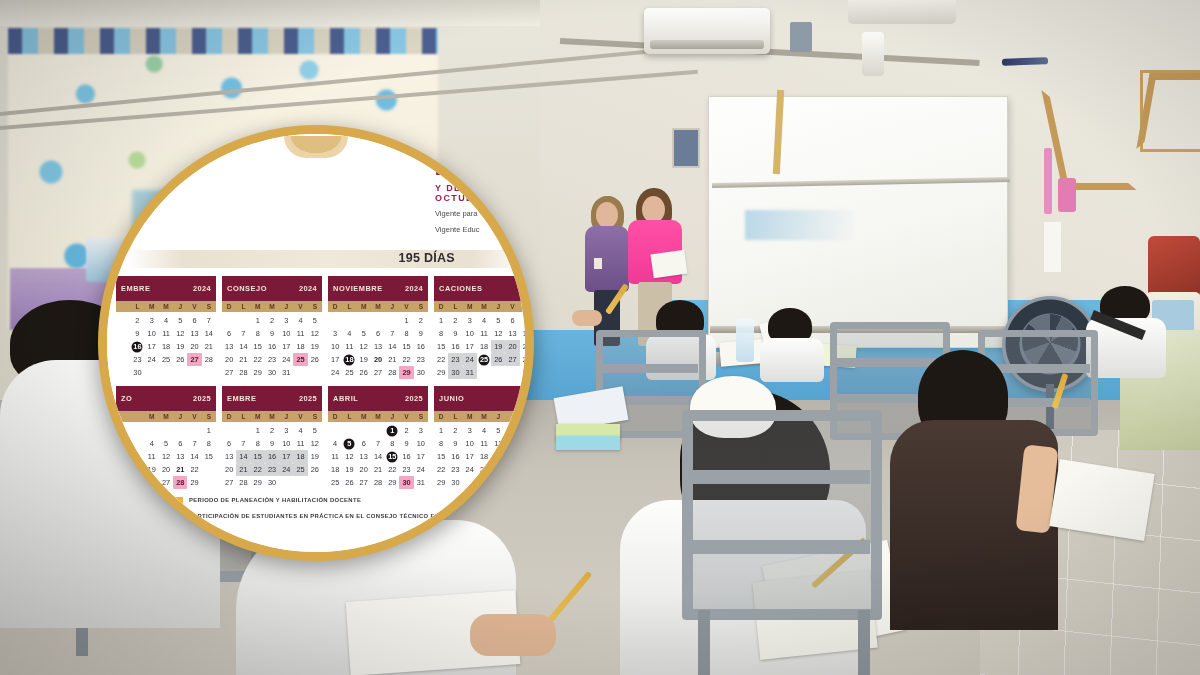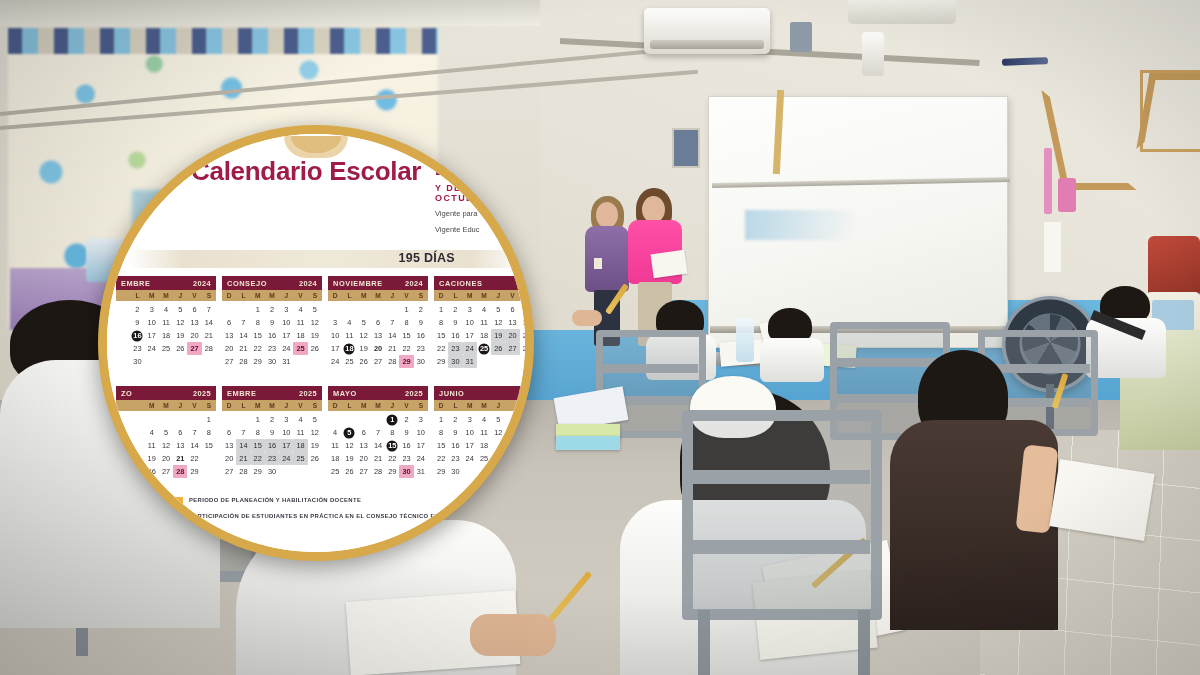--- a/index.html
+++ b/index.html
@@ -188,21 +188,21 @@
 
   .days-band{position:absolute;left:20px;top:116px;width:400px;height:18px;
     background:linear-gradient(90deg,rgba(226,215,192,0) 0%,#e9e1cf 14%,#efe9da 50%,#e9e1cf 86%,rgba(226,215,192,0) 100%);
     border-radius:9px;}
   .days-band span{position:absolute;right:72px;top:1px;font-size:12.5px;font-weight:bold;color:#2f2a33;letter-spacing:.3px;}
 
   .grid{position:absolute;left:6px;top:142px;width:424px;display:grid;
     grid-template-columns:repeat(4,106px);grid-auto-rows:110px;}
 
   .month{position:relative;width:100px;margin:0 3px;}
-  .m-head{height:14px;background:#7b1a38;display:flex;align-items:center;justify-content:space-between;padding:0 5px;}
+  .m-head{height:25px;background:#7b1a38;display:flex;align-items:center;justify-content:space-between;padding:0 5px;}
   .m-head .mn{font-size:7.4px;font-weight:bold;color:#f2e6d4;letter-spacing:.55px;}
   .m-head .my{font-size:7.4px;font-weight:bold;color:#f2e6d4;letter-spacing:.4px;}
   .m-dow{height:11px;background:#c8a367;display:grid;grid-template-columns:repeat(7,1fr);}
   .m-dow span{font-size:6.6px;font-weight:bold;color:#5d3a1c;display:flex;align-items:center;justify-content:center;}
   .m-body{display:grid;grid-template-columns:repeat(7,1fr);grid-auto-rows:13px;padding-top:2px;}
   .m-body i{font-style:normal;font-size:7.4px;color:#3a3540;display:flex;align-items:center;justify-content:center;position:relative;}
   .m-body i.bold{font-weight:bold;color:#2a252f;}
   .m-body i.pink{background:#f0a8c4;color:#5e1030;font-weight:bold;border-radius:1px;}
   .m-body i.grey{background:#d2d4d6;color:#2f2b35;border-radius:1px;}
   .m-body i.circ::after{content:"";position:absolute;left:50%;top:50%;transform:translate(-50%,-50%);
@@ -373,21 +373,20 @@
 
     <div class="vignette"></div>
   </div>
 
   <div id="circle-wrap">
     <div id="circle-inner">
 
       <div class="cal-emblem"></div>
 
       <div class="cal-title">
-        <h1>Calendario Escolar</h1>
       </div>
 
       <div class="cal-sub">
         <div class="l1">E</div>
         <div class="l2">Y DE</div>
         <div class="l3">OCTUBRE</div>
         <div class="l4">Vigente para</div>
         <div class="l4">Vigente Educ</div>
       </div>
 
@@ -688,21 +687,21 @@
               <i class="grey">25</i>
               <i>26</i>
               <i>27</i>
               <i>28</i>
               <i>29</i>
               <i>30</i>
             </div>
           </div>
           <div class="month">
             <div class="m-head">
-              <span class="mn">MAYO</span>
+              <span class="mn">ABRIL</span>
               <span class="my">2025</span>
             </div>
             <div class="m-dow">
               <span>D</span>
               <span>L</span>
               <span>M</span>
               <span>M</span>
               <span>J</span>
               <span>V</span>
               <span>S</span>

